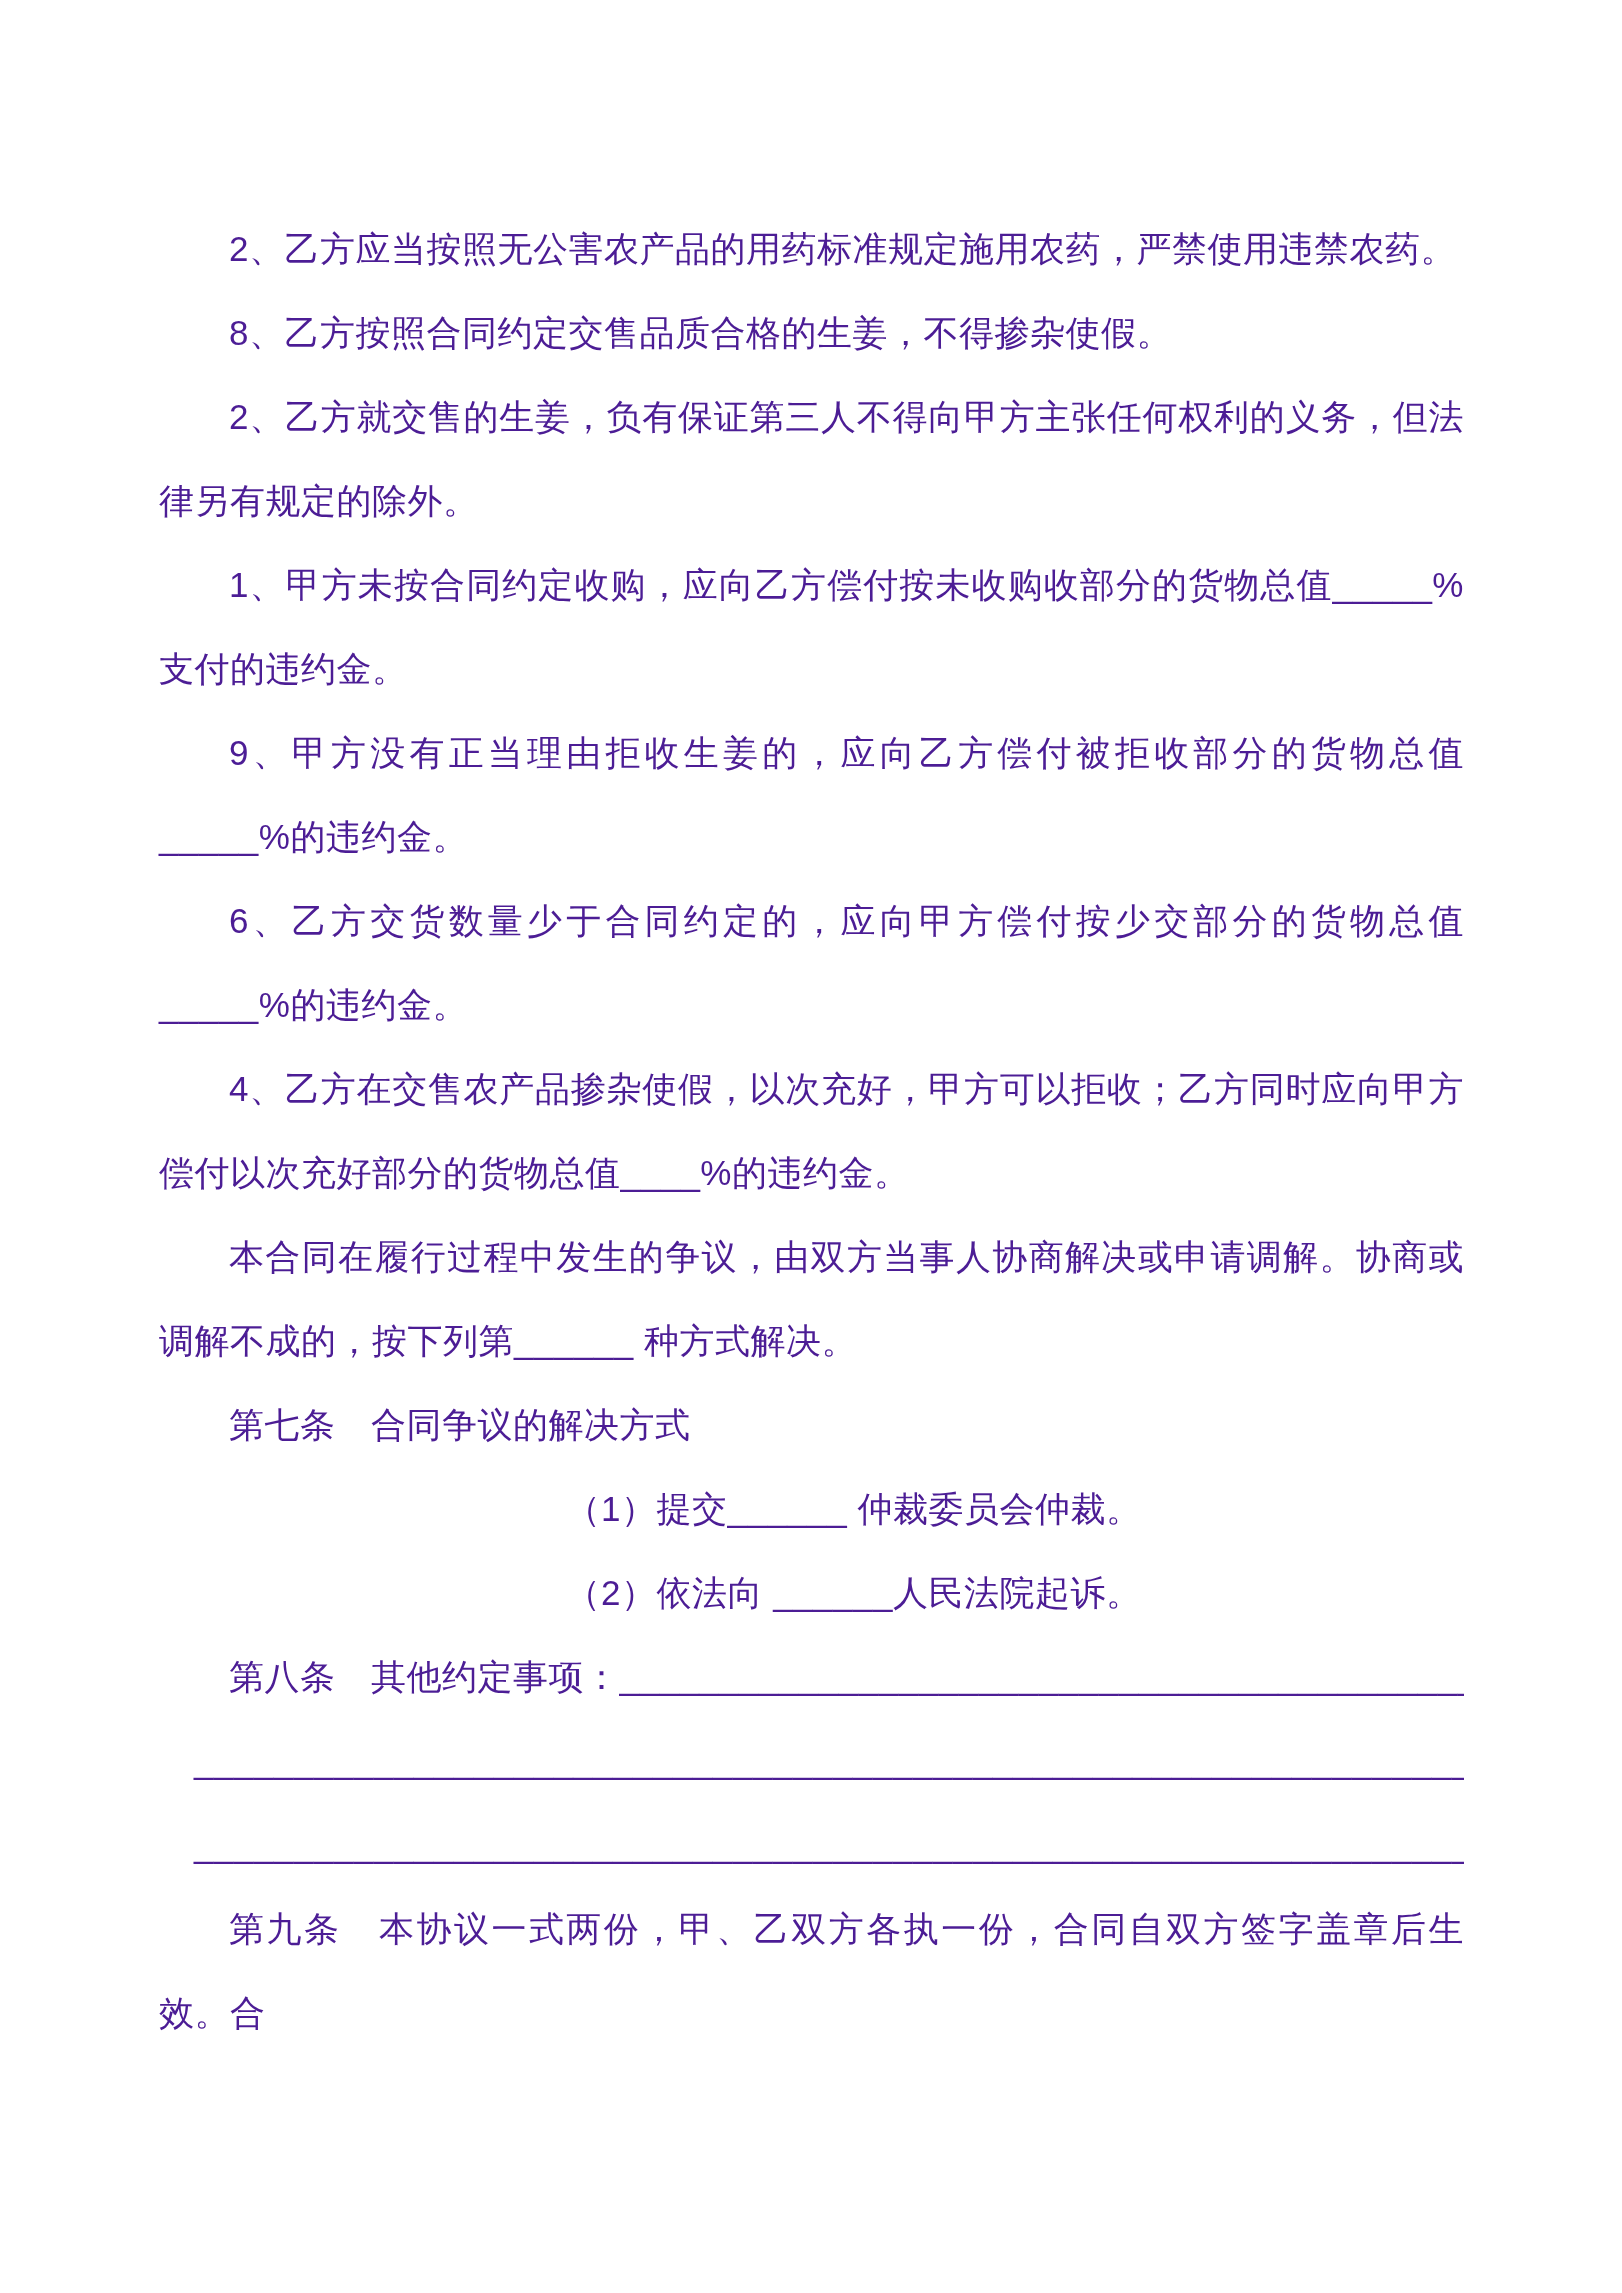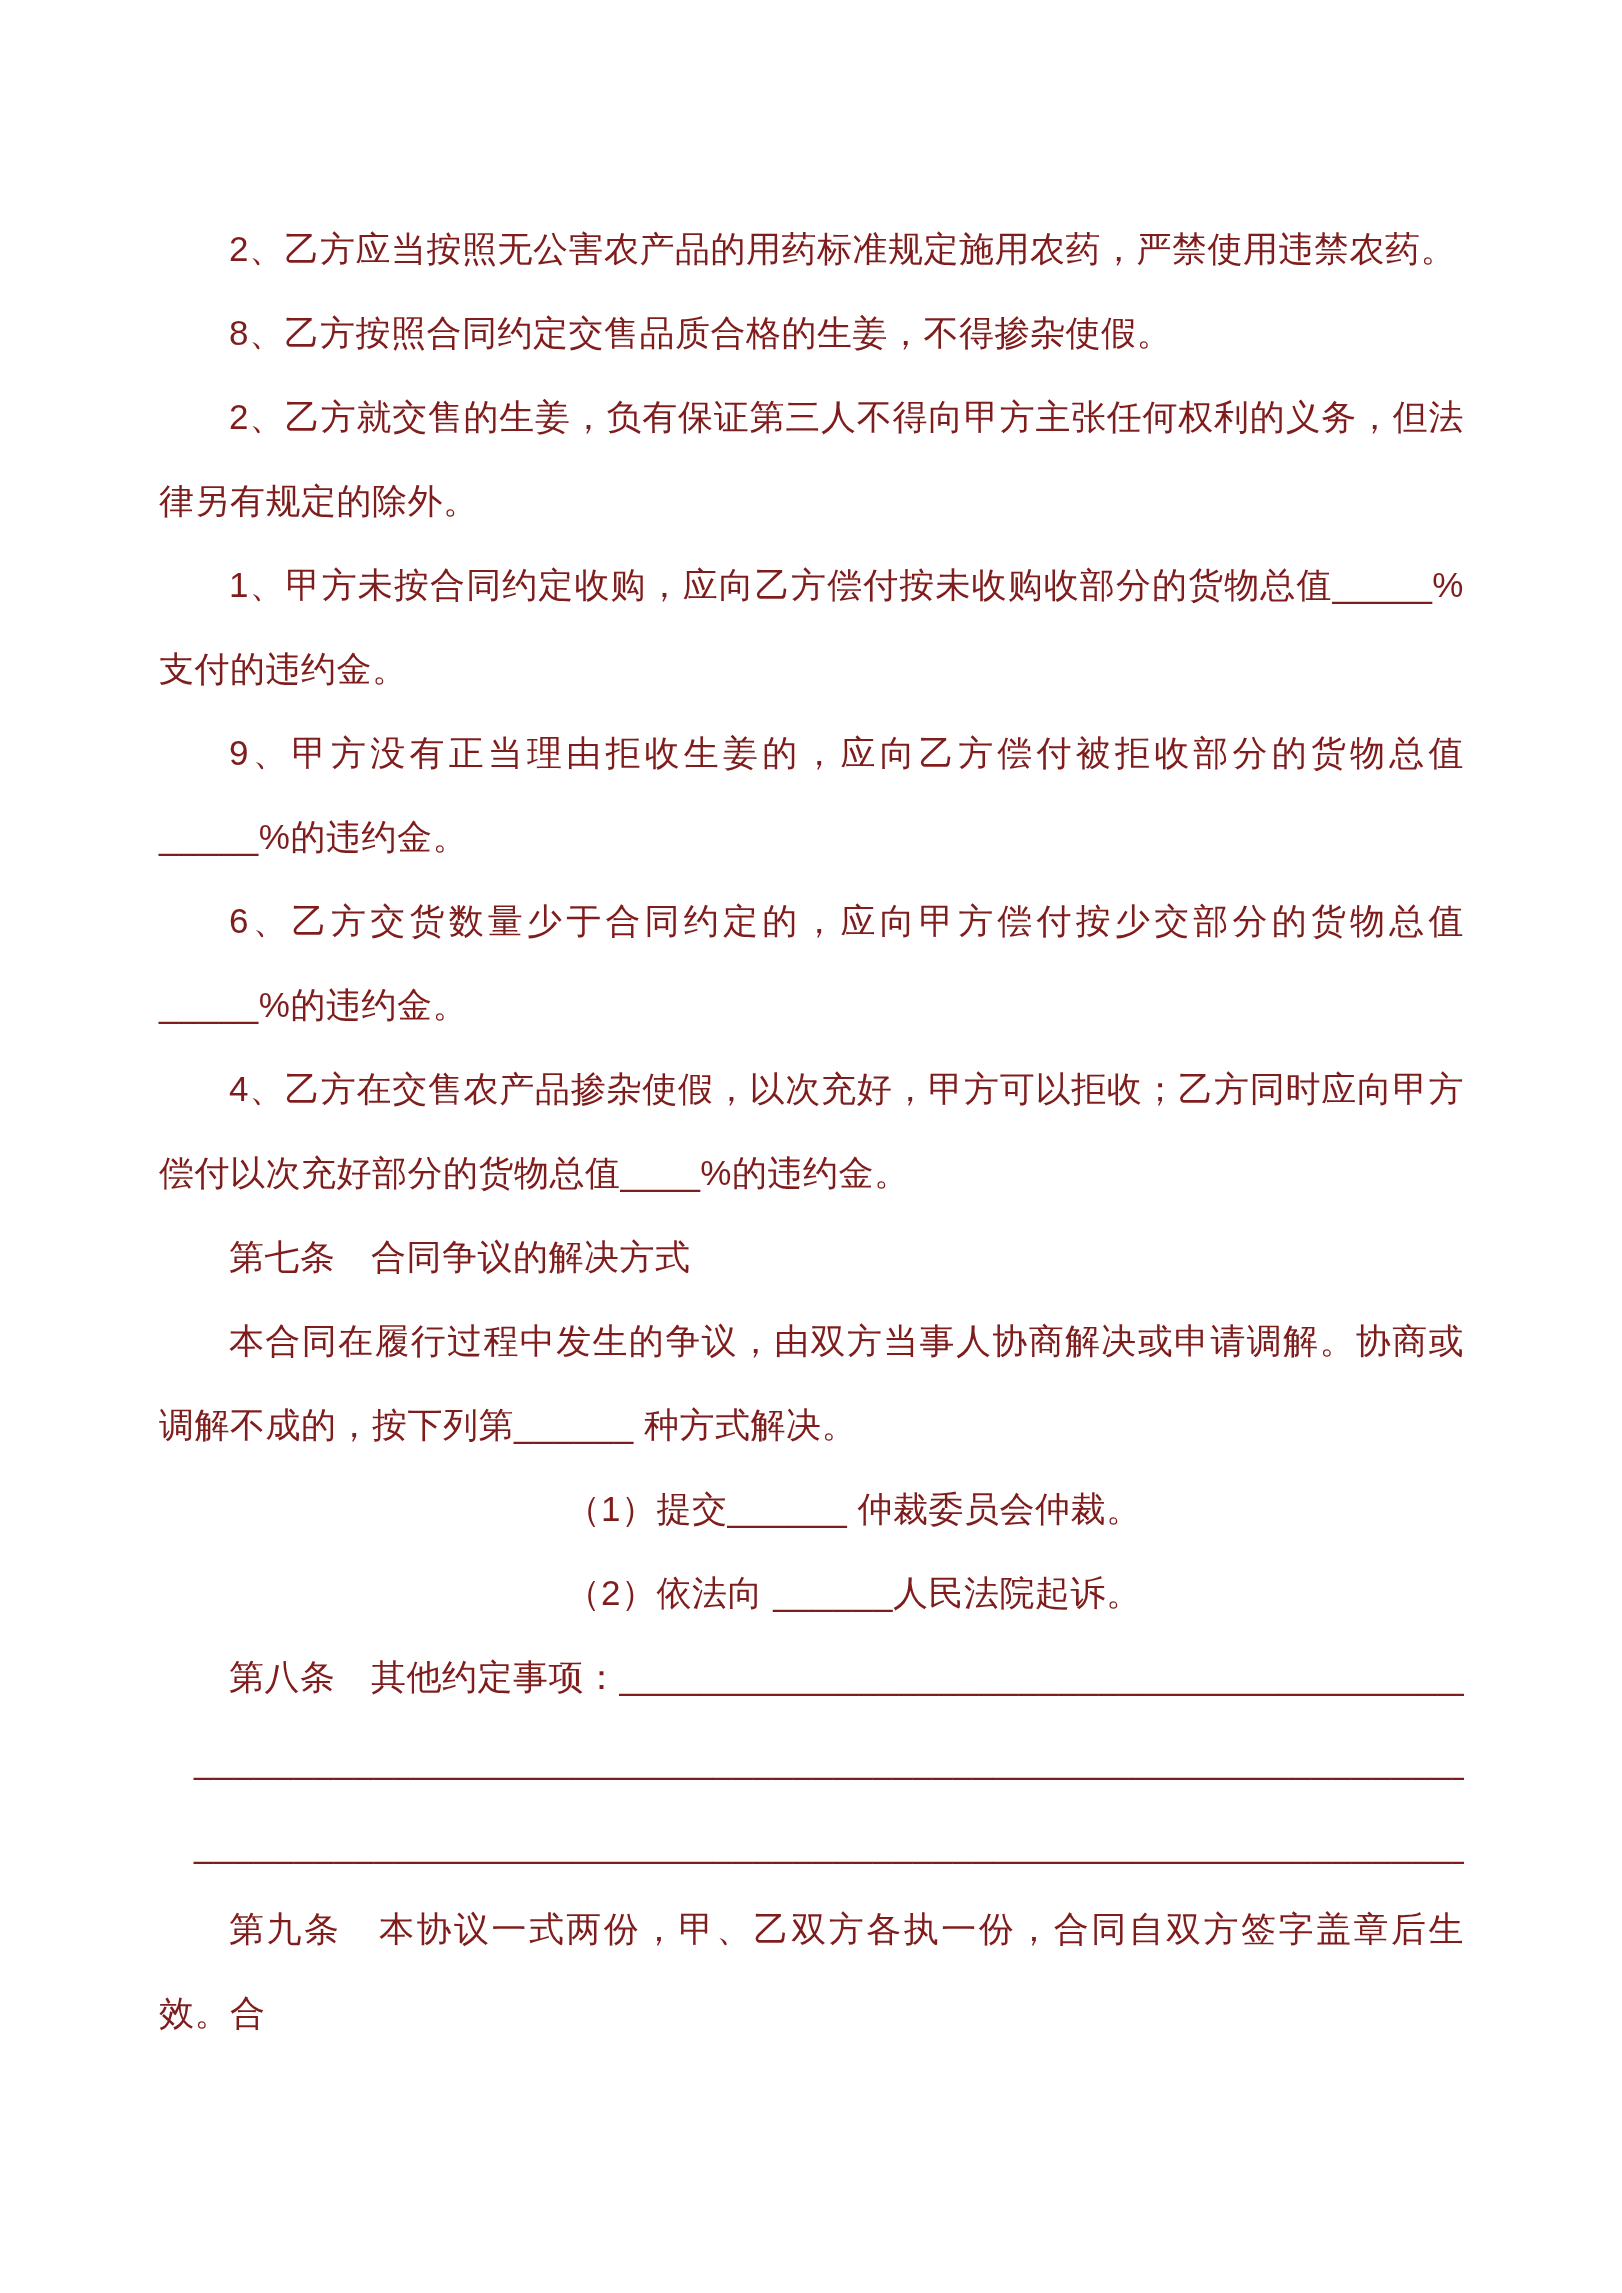--- a/index.html
+++ b/index.html
@@ -12,21 +12,21 @@
     position: relative;
     width: 1623px;
     height: 2294px;
     margin: 0 auto;
     background: #ffffff;
     box-sizing: border-box;
     padding: 207px 159px 0 159px;
     font-family: "Liberation Sans", "DejaVu Sans", sans-serif;
     font-size: 35px;
     line-height: 84px;
-    color: #7f1d1d;
+    color: #4c1d95;
     overflow: hidden;
   }
   .para {
     margin: 0;
     text-indent: 2em;
     text-align: justify;
     letter-spacing: 0.5px;
   }
   .para.clause-item {
     text-indent: 2.4em;
@@ -48,22 +48,22 @@
 <body>
 
 <div class="page">
   <p class="para">2、乙方应当按照无公害农产品的用药标准规定施用农药，严禁使用违禁农药。</p>
   <p class="para">8、乙方按照合同约定交售品质合格的生姜，不得掺杂使假。</p>
   <p class="para">2、乙方就交售的生姜，负有保证第三人不得向甲方主张任何权利的义务，但法律另有规定的除外。</p>
   <p class="para">1、甲方未按合同约定收购，应向乙方偿付按未收购收部分的货物总值_____%支付的违约金。</p>
   <p class="para">9、甲方没有正当理由拒收生姜的，应向乙方偿付被拒收部分的货物总值_____%的违约金。</p>
   <p class="para">6、乙方交货数量少于合同约定的，应向甲方偿付按少交部分的货物总值_____%的违约金。</p>
   <p class="para">4、乙方在交售农产品掺杂使假，以次充好，甲方可以拒收；乙方同时应向甲方偿付以次充好部分的货物总值____%的违约金。</p>
+  <p class="para">本合同在履行过程中发生的争议，由双方当事人协商解决或申请调解。协商或调解不成的，按下列第______ 种方式解决。</p>
   <p class="para">第七条　合同争议的解决方式</p>
-  <p class="para">本合同在履行过程中发生的争议，由双方当事人协商解决或申请调解。协商或调解不成的，按下列第______ 种方式解决。</p>
   <p class="para clause-item">（1）提交______ 仲裁委员会仲裁。</p>
   <p class="para clause-item">（2）依法向 ______人民法院起诉。</p>
   <p class="para label-fill">第八条　其他约定事项：__________________________________________________________</p>
   <p class="para fill-line">______________________________________________________________________________</p>
   <p class="para fill-line">______________________________________________________________________________</p>
   <p class="para">第九条　本协议一式两份，甲、乙双方各执一份，合同自双方签字盖章后生效。合</p>
 </div>
 
 
 </body></html>

